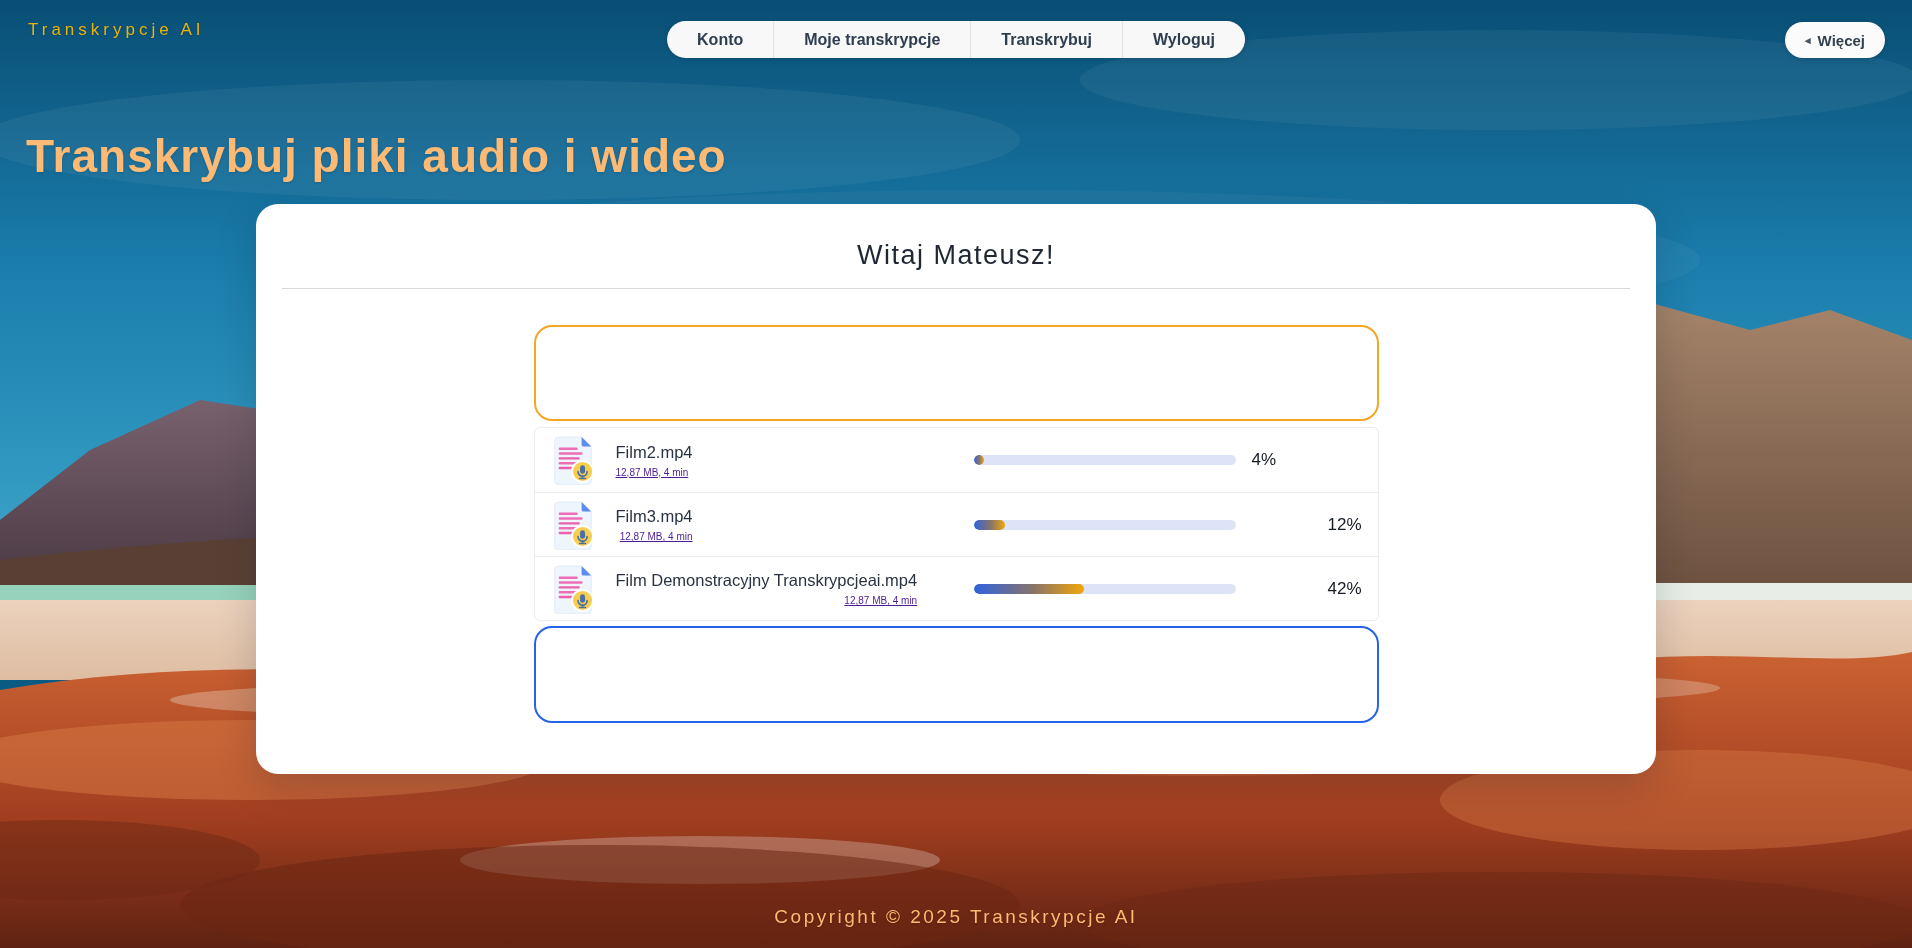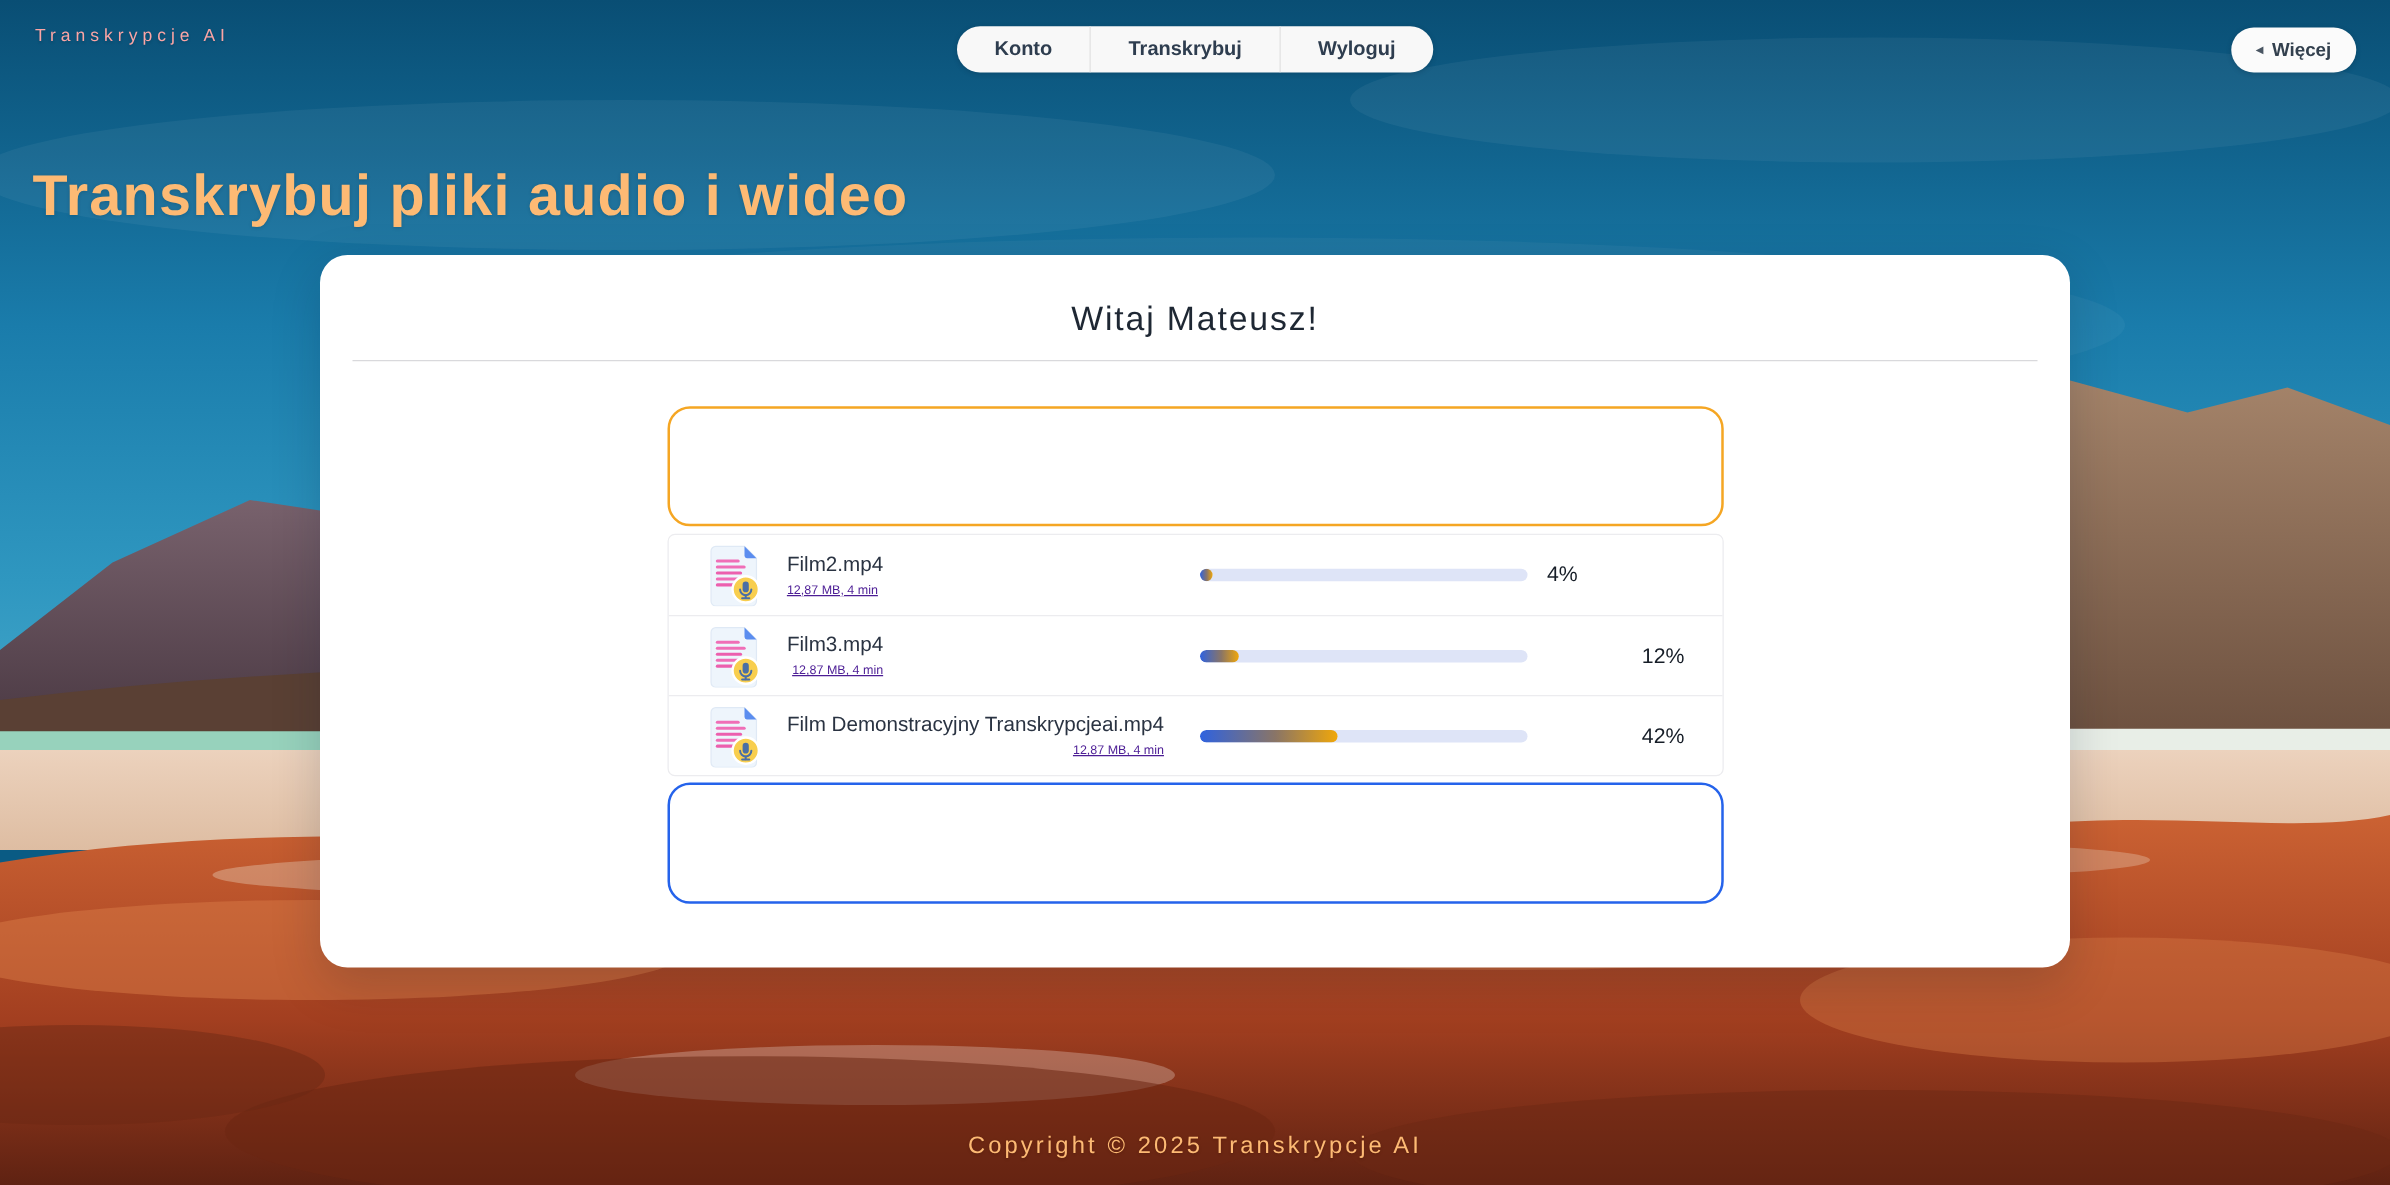--- a/index.html
+++ b/index.html
@@ -16,21 +16,21 @@
     width:1912px;height:948px;position:relative;overflow:hidden;
     font-family:"Liberation Sans", sans-serif;
     background:#0a5b84;
   }
   .bg{position:absolute;inset:0;z-index:0;}
   .bg svg{display:block;width:1912px;height:948px;}
 
   
   .logo{
     position:absolute;left:28px;top:20px;z-index:5;
-    font-size:14px;letter-spacing:4px;color:#fca5a5;font-weight:500;
+    font-size:17px;letter-spacing:4px;color:#eab308;font-weight:500;
     text-shadow:0 1px 2px rgba(0,40,60,.25);cursor:pointer;
   }
   .nav{
     position:absolute;top:21px;left:50%;transform:translateX(-50%);z-index:5;
     display:flex;align-items:stretch;height:37px;background:#f8f8f8;
     border-radius:19px;overflow:hidden;box-shadow:0 1px 4px rgba(0,30,50,.25);
   }
   .nav-item{
     display:flex;align-items:center;padding:0 30px;
     font-size:16px;font-weight:700;color:#2e3d4f;cursor:pointer;white-space:nowrap;
@@ -66,21 +66,21 @@
   .dropzone-orange{
     height:96px;border:2px solid var(--accent-orange);border-radius:18px;
     background:#fff;cursor:pointer;
   }
   .dropzone-blue{
     margin-top:5px;height:97px;border:2px solid var(--accent-blue);border-radius:18px;
     background:#fff;cursor:pointer;
   }
 
   .file-list{margin-top:6px;border:1px solid #ececef;border-radius:6px;background:#fff;}
-  .file-row{display:flex;align-items:center;height:64px;padding:0 30px;}
+  .file-row{display:flex;align-items:center;height:64px;padding:0 16px;}
   .file-row + .file-row{border-top:1px solid #ececef;text-align:right;}
   .file-icon{width:44px;height:50px;margin-right:21px;flex:none;}
   .file-texts{display:flex;flex-direction:column;gap:5px;}
   .file-name{font-size:16.5px;color:#2a3342;}
   .file-meta{font-size:10px;color:#4c1d95;text-decoration:underline;}
   .row-spacer{flex:1;}
   .progress-track{
     width:262px;height:10px;border-radius:5px;background:var(--progress-track);
     overflow:hidden;flex:none;
   }
@@ -148,20 +148,21 @@
     <ellipse cx="600" cy="905" rx="420" ry="60" fill="#6b2713" opacity="0.55"></ellipse>
     <ellipse cx="1500" cy="922" rx="420" ry="50" fill="#6b2713" opacity="0.5"></ellipse>
     <ellipse cx="60" cy="860" rx="200" ry="40" fill="#6b2713" opacity="0.45"></ellipse>
   </svg>
 </div>
 
 <div class="logo">Transkrypcje AI</div>
 
 <nav class="nav">
   <div class="nav-item">Konto</div>
+  <div class="nav-item">Moje transkrypcje</div>
   <div class="nav-item">Transkrybuj</div>
   <div class="nav-item">Wyloguj</div>
 </nav>
 
 <div class="more-btn">
   <span class="more-arrow">◂</span>
   <span>Więcej</span>
 </div>
 
 <h1 class="hero-title">Transkrybuj pliki audio i wideo</h1>

